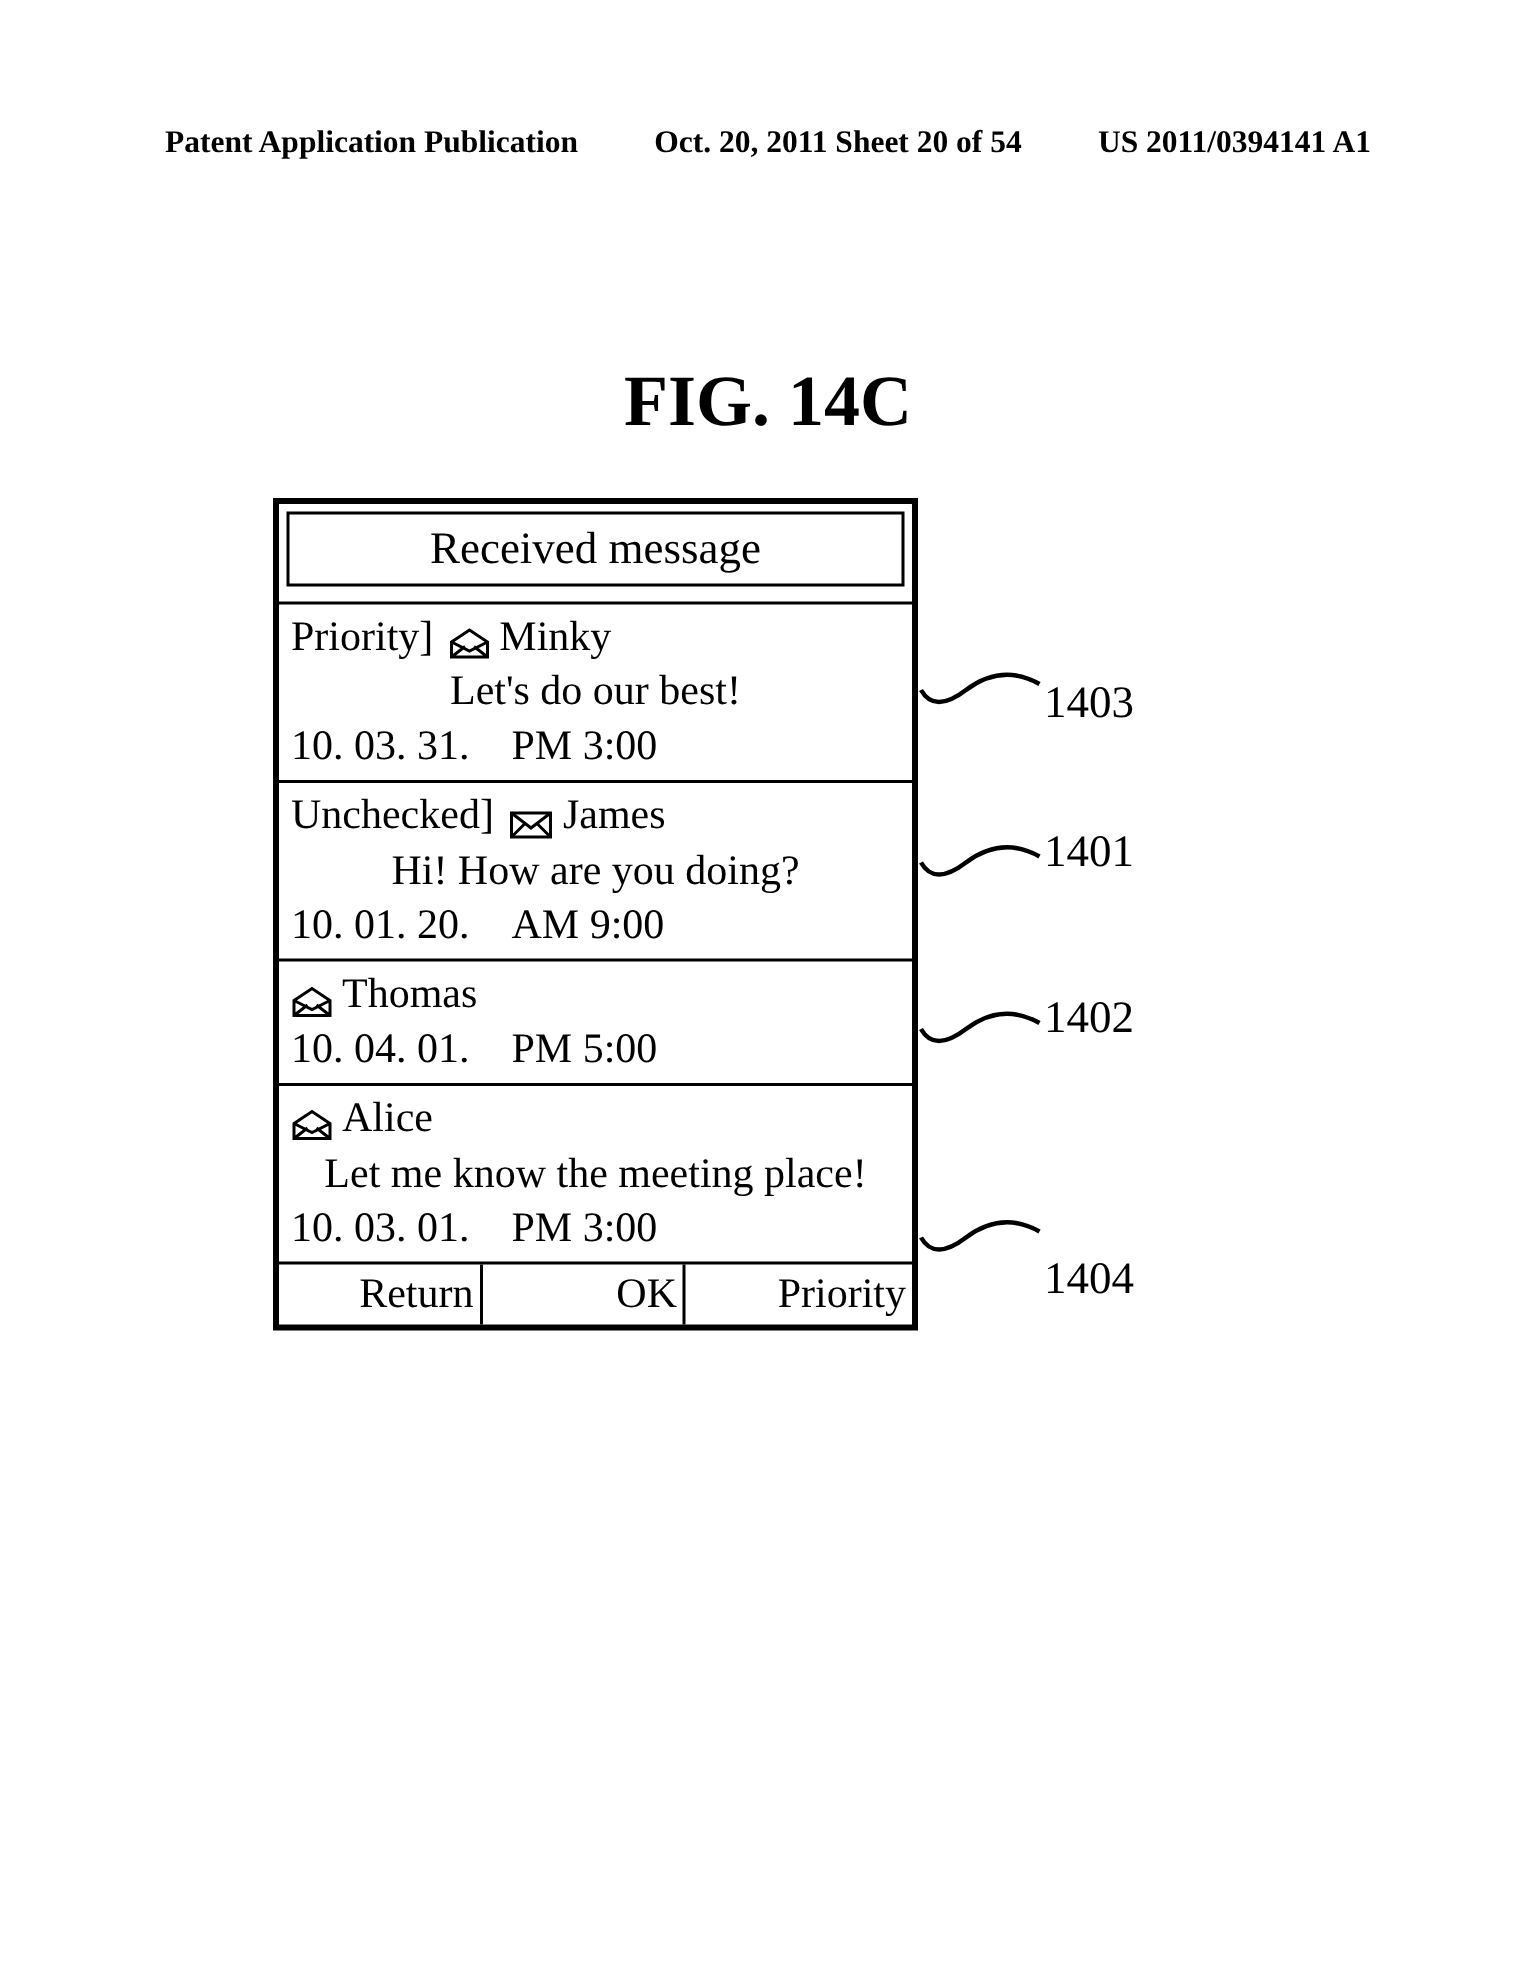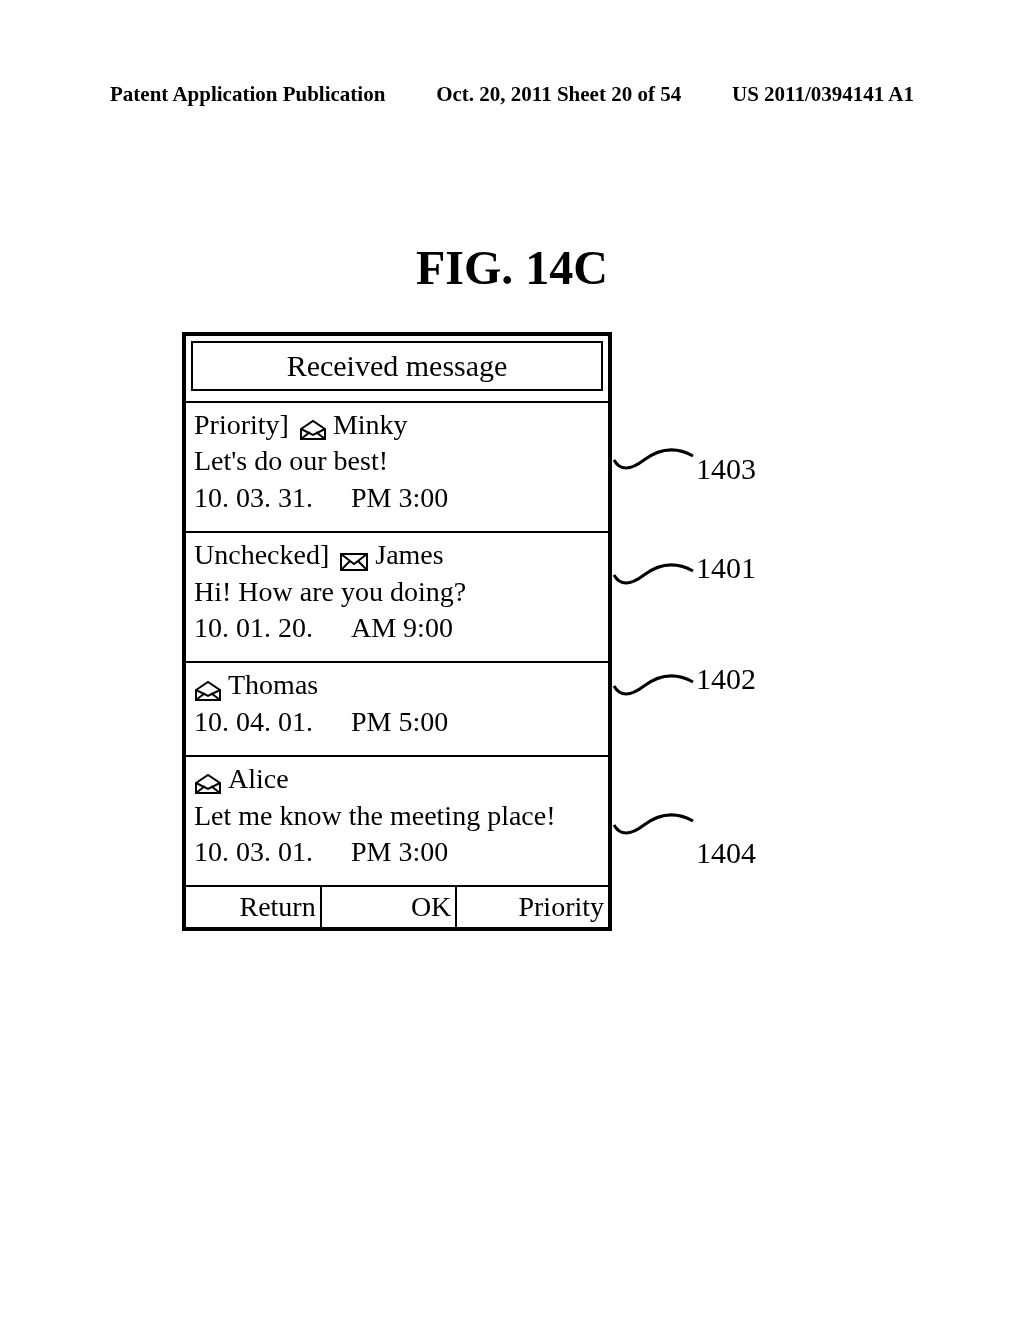--- a/index.html
+++ b/index.html
@@ -46,38 +46,39 @@
       padding: 5px 5px 10px 5px;
     }
     .title-inner {
       border: 2px solid black;
       text-align: center;
       padding: 6px;
       font-size: 30px;
     }
     .message-item {
       border-bottom: 2px solid black;
-      padding: 4px 8px 15px 8px;
+      padding: 4px 8px 4px 8px;
       font-size: 28px;
       line-height: 1.3;
+      text-align: center;
     }
     .message-item:last-of-type {
       border-bottom: 2px solid black;
     }
     .sender-line {
       display: flex;
       align-items: center;
       gap: 6px;
     }
     .prefix {
       margin-right: 4px;
     }
     .date-line {
       display: flex;
-      gap: 38px;
+      gap: 28px;
     }
     .icon-open {
       display: inline-block;
       width: 28px;
       height: 22px;
     }
     .icon-closed {
       display: inline-block;
       width: 30px;
       height: 20px;

